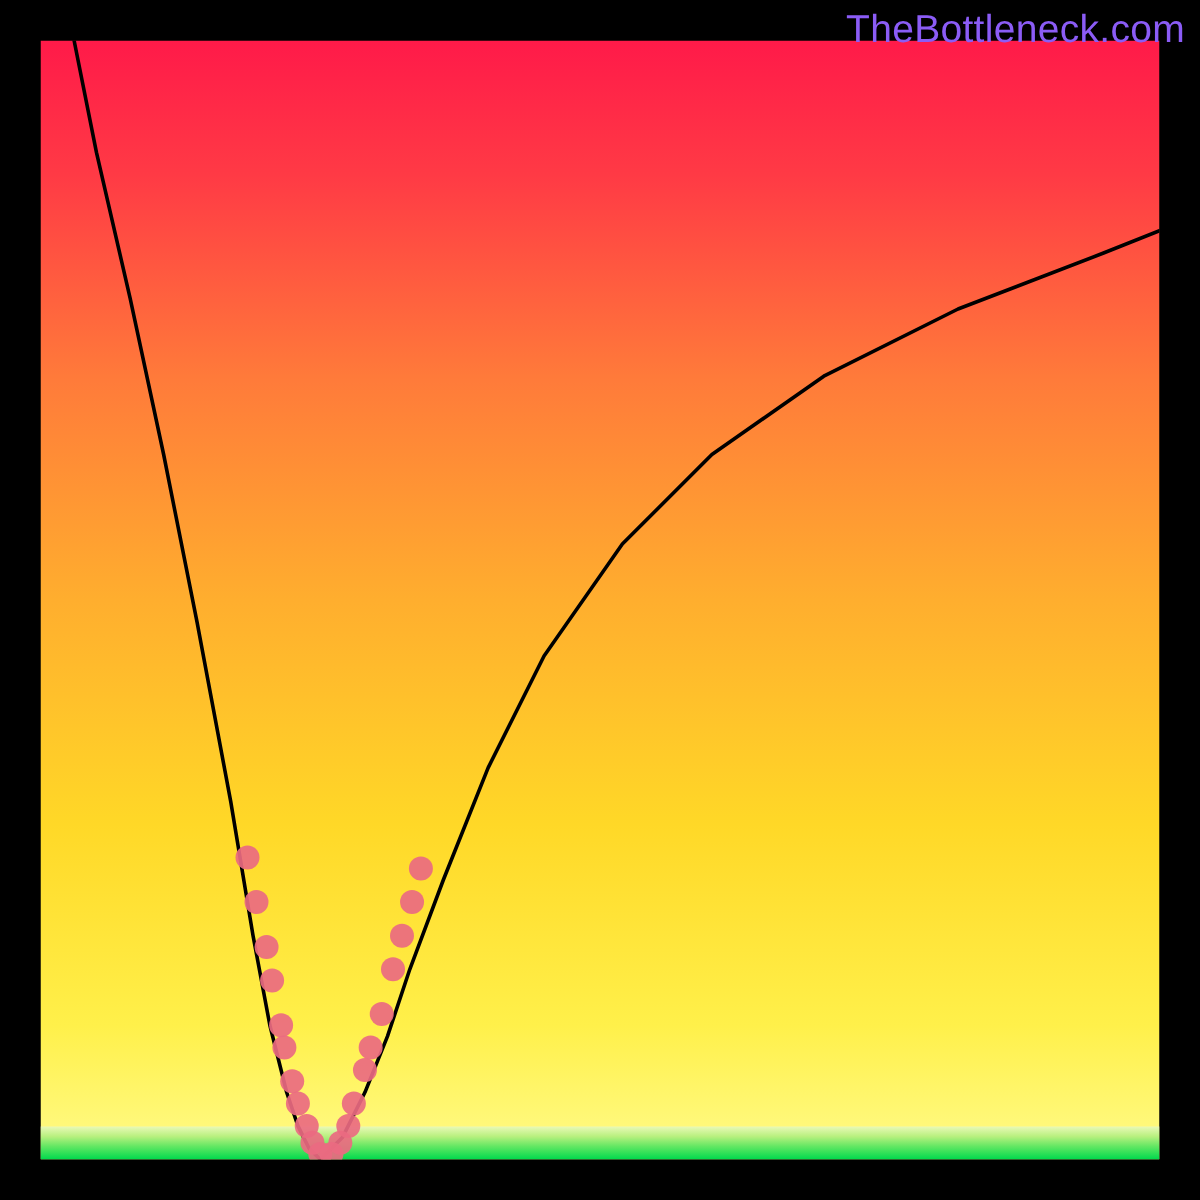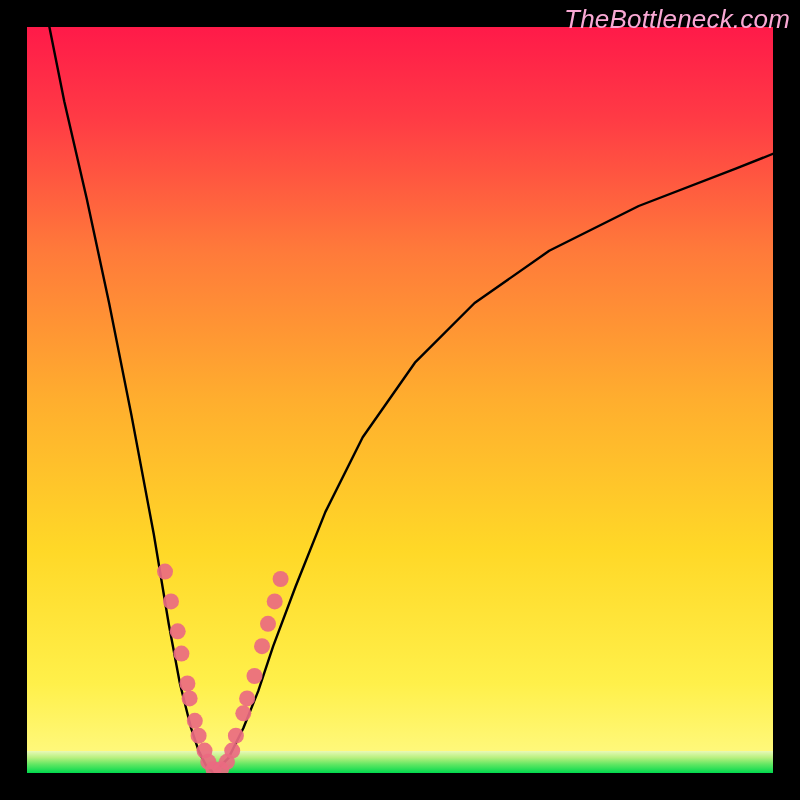--- a/index.html
+++ b/index.html
@@ -25,23 +25,22 @@
     top: 0;
     width: 746px;
     height: 746px;
   }
   .watermark {
     position: absolute;
     top: 4px;
     right: 10px;
     font-size: 26px;
     font-weight: 500;
-    color: #f9a8d4;
+    color: #8b5cf6;
     letter-spacing: 0.2px;
-    font-style: italic;
   }
   svg.curves {
     position: absolute;
     left: 0;
     top: 0;
     width: 746px;
     height: 746px;
   }
 </style>
 </head>

